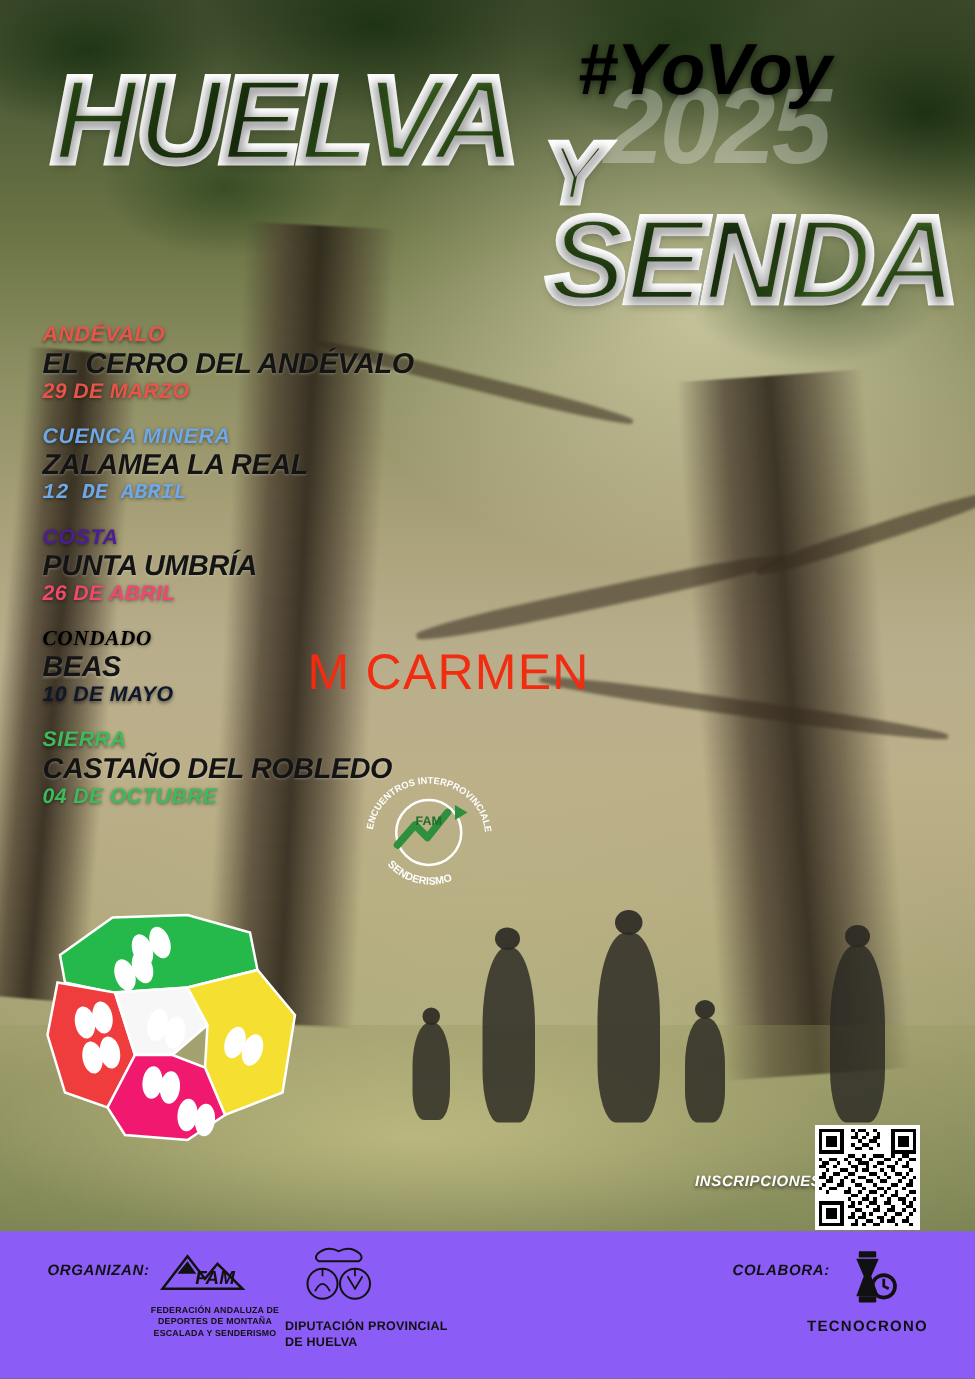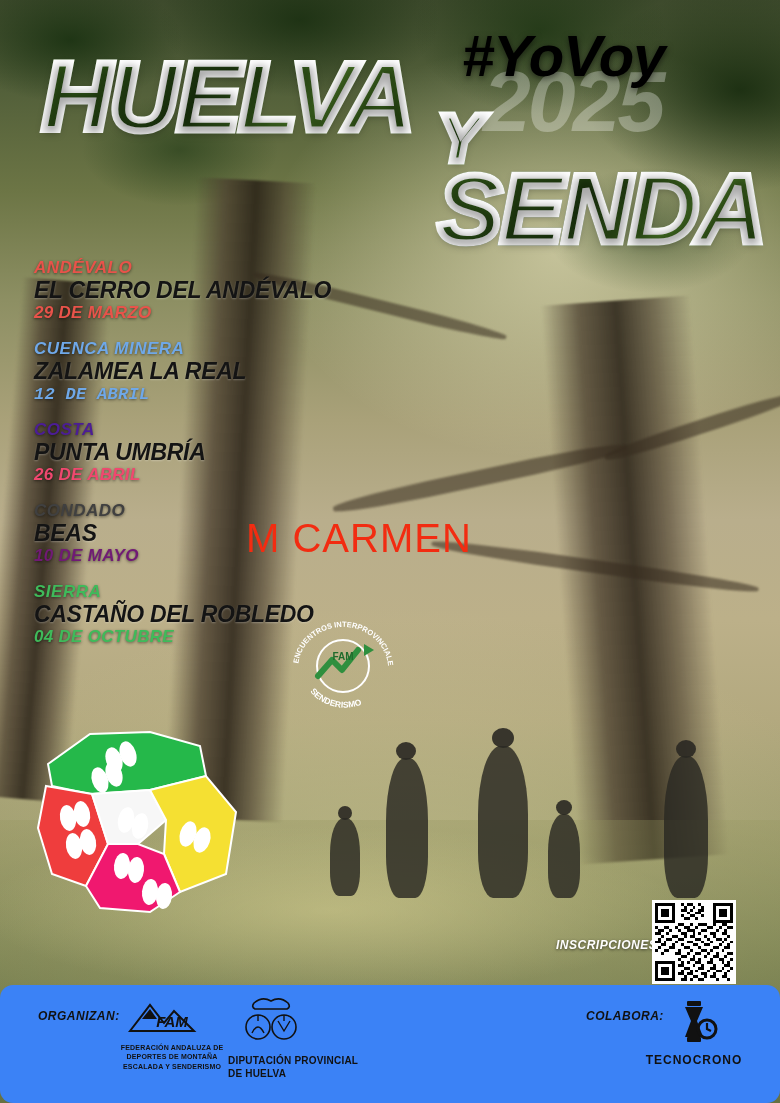--- a/index.html
+++ b/index.html
@@ -212,23 +212,22 @@
     z-index: 9;
   }
 
   
   .footer {
     position: absolute;
     left: 0;
     bottom: 0;
     width: 780px;
     height: 118px;
-    background: #3b82f6;
+    background: #8b5cf6;
     z-index: 10;
-    border-radius: 13px;
   }
   .footer-label {
     position: absolute;
     font-size: 12px;
     font-weight: bold;
     font-style: italic;
     color: #111;
     letter-spacing: 0.5px;
   }
   .organizan { left: 38px; top: 24px; }
@@ -325,23 +324,23 @@
       <div class="region" style="color:#6fa8e8;">CUENCA MINERA</div>
       <div class="place">ZALAMEA LA REAL</div>
       <div class="date" style="color:#6fa8e8;font-family:Liberation Mono, monospace;">12 DE ABRIL</div>
     </div>
     <div class="event">
       <div class="region" style="color:#4c1d95;">COSTA</div>
       <div class="place">PUNTA UMBRÍA</div>
       <div class="date" style="color:#f0486f;">26 DE ABRIL</div>
     </div>
     <div class="event">
-      <div class="region" style="color:#404040;">CONDADO</div>
+      <div class="region" style="color:#000000;font-family:Liberation Serif, serif;">CONDADO</div>
       <div class="place">BEAS</div>
-      <div class="date" style="color:#701a75;">10 DE MAYO</div>
+      <div class="date" style="color:#0f172a;">10 DE MAYO</div>
     </div>
     <div class="event">
       <div class="region" style="color:#3fba5a;">SIERRA</div>
       <div class="place">CASTAÑO DEL ROBLEDO</div>
       <div class="date" style="color:#3fba5a;">04 DE OCTUBRE</div>
     </div>
   </div>
 
   <div class="participant">M CARMEN</div>
 

